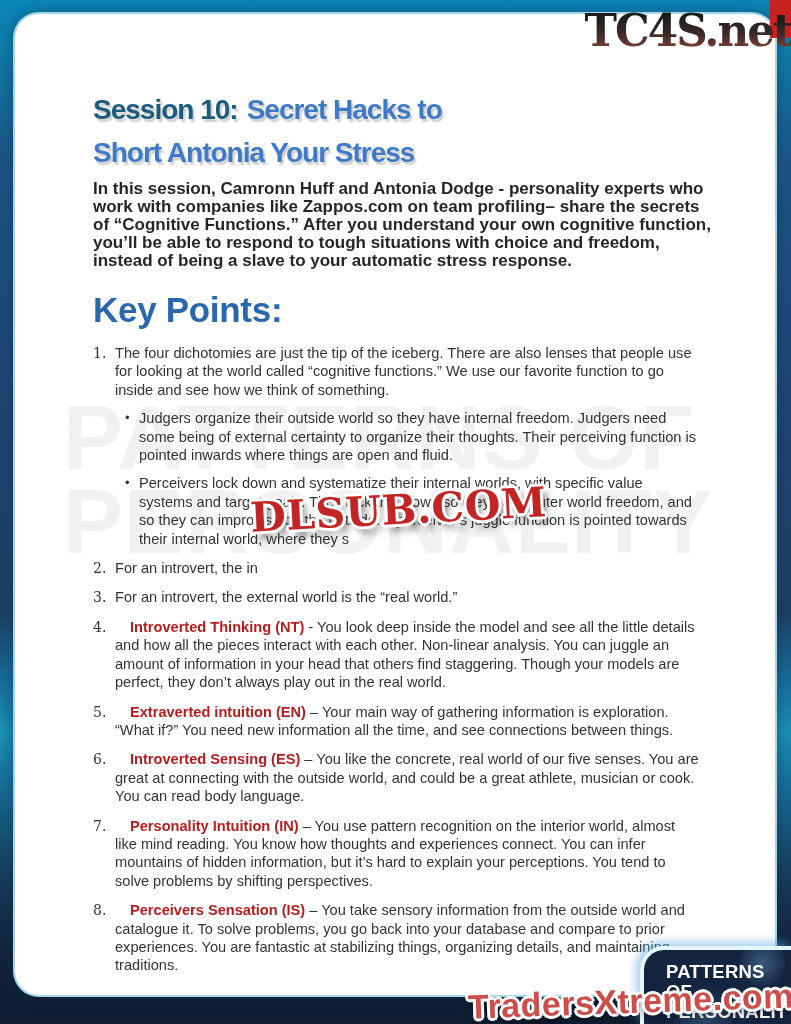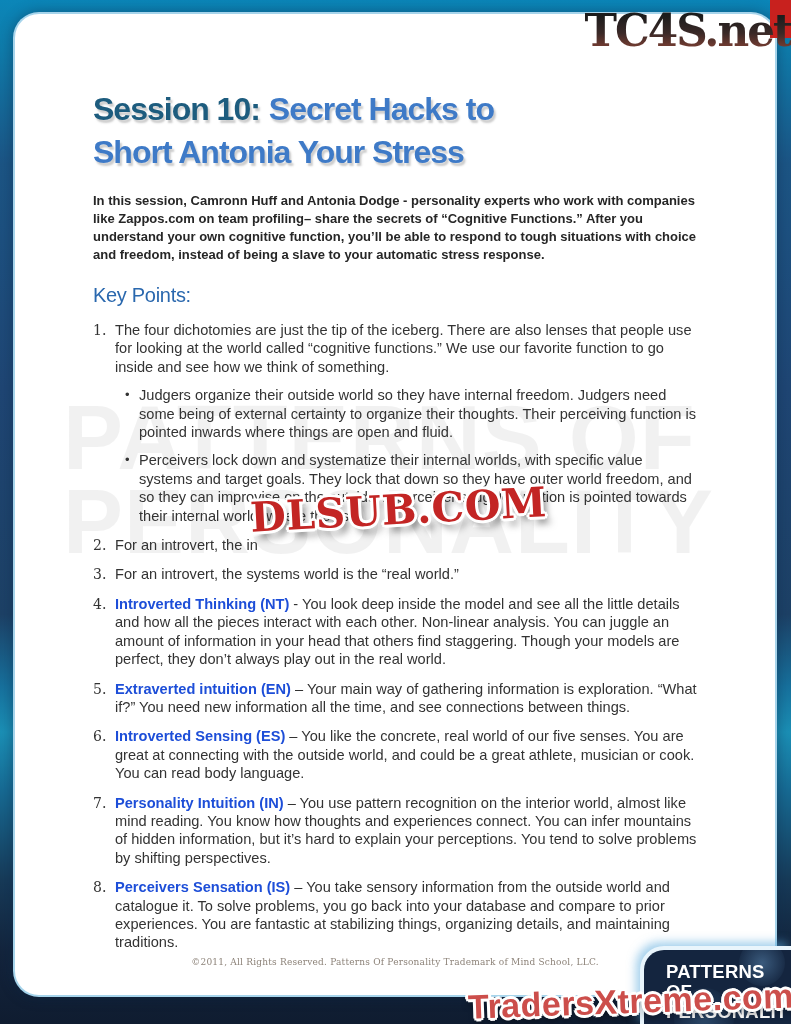--- a/index.html
+++ b/index.html
@@ -17,37 +17,37 @@
     box-shadow:0 0 14px rgba(10,40,70,0.45);
     z-index:1;
   }
   .ghost{
     position:absolute;left:48px;top:382px;z-index:0;
     font-weight:bold;font-size:90px;line-height:84px;letter-spacing:1px;
     color:#000;opacity:0.05;white-space:nowrap;pointer-events:none;
   }
   .content{position:absolute;left:78px;top:0;width:622px;z-index:1;}
   h1{
-    margin:74px 0 18px;font-size:32px;line-height:43px;font-weight:bold;
+    margin:74px 0 6px;font-size:28px;line-height:43px;font-weight:bold;
     letter-spacing:-1px;text-shadow:2px 3px 2px rgba(110,110,110,0.35);
   }
   .t-dark{color:#1d5c7e;padding-right:9px;}
   .t-blue{color:#3e7ac7;}
   .t-line2{display:block;}
   .intro{
-    margin:0;font-size:13px;line-height:18px;font-weight:bold;color:#262626;width:620px;
+    margin:0;font-size:17px;line-height:18px;font-weight:bold;color:#262626;width:620px;
   }
   h2{
-    margin:20px 0 14px;font-size:20px;font-weight:normal;color:#2a68ae;letter-spacing:-0.3px;
+    margin:20px 0 14px;font-size:35px;font-weight:bold;color:#2a68ae;letter-spacing:-0.3px;
   }
   .kp-list{width:606px;}
   .kp-item{display:flex;margin-bottom:11px;font-size:14.6px;line-height:18.4px;color:#333;}
   .kp-num{flex:none;width:22px;font-family:"DejaVu Serif",serif;font-size:14px;color:#333;}
   .kp-body{flex:1;}
-  .kp-body strong{color:#1d4ed8;}
+  .kp-body strong{color:#b91c1c;margin-left:15px;}
   .kp-bullet{display:flex;margin:10px 0 0 10px;}
   .kp-bullet .dot{flex:none;width:14px;font-size:13px;}
   .copyright{
     position:absolute;left:0;right:0;top:943px;text-align:center;
     font-family:"DejaVu Serif",serif;font-size:9px;color:#8d8379;letter-spacing:0.2px;
   }
   .logo-box{
     position:absolute;right:0;bottom:0;width:147px;height:74px;z-index:20;
     background:#14253f;border-top-left-radius:24px;overflow:hidden;
     border-top:4px solid #e9f5fc;border-left:4px solid #e9f5fc;
@@ -109,21 +109,21 @@
               <span class="dot">•</span>
               <span>Perceivers lock down and systematize their internal worlds, with specific value systems and target goals. They lock that down so they have outer world freedom, and so they can improvise on the outside. A perceiver’s juggle function is pointed towards their internal world, where they s</span>
             </div></div>
         </div>
         <div class="kp-item">
           <span class="kp-num">2.</span>
           <div class="kp-body">For an introvert, the in</div>
         </div>
         <div class="kp-item">
           <span class="kp-num">3.</span>
-          <div class="kp-body">For an introvert, the systems world is the “real world.”</div>
+          <div class="kp-body">For an introvert, the external world is the “real world.”</div>
         </div>
         <div class="kp-item">
           <span class="kp-num">4.</span>
           <div class="kp-body"><strong>Introverted Thinking (NT)</strong> - You look deep inside the model and see all the little details and how all the pieces interact with each other. Non-linear analysis. You can juggle an amount of information in your head that others find staggering. Though your models are perfect, they don’t always play out in the real world.</div>
         </div>
         <div class="kp-item">
           <span class="kp-num">5.</span>
           <div class="kp-body"><strong>Extraverted intuition (EN)</strong> – Your main way of gathering information is exploration. “What if?” You need new information all the time, and see connections between things.</div>
         </div>
         <div class="kp-item">
@@ -134,21 +134,20 @@
           <span class="kp-num">7.</span>
           <div class="kp-body"><strong>Personality Intuition (IN)</strong> – You use pattern recognition on the interior world, almost like mind reading. You know how thoughts and experiences connect. You can infer mountains of hidden information, but it’s hard to explain your perceptions. You tend to solve problems by shifting perspectives.</div>
         </div>
         <div class="kp-item">
           <span class="kp-num">8.</span>
           <div class="kp-body"><strong>Perceivers Sensation (IS)</strong> – You take sensory information from the outside world and catalogue it. To solve problems, you go back into your database and compare to prior experiences. You are fantastic at stabilizing things, organizing details, and maintaining traditions.</div>
         </div>
       </div>
   </div>
 
-  <div class="copyright">©2011, All Rights Reserved. Patterns Of Personality Trademark of Mind School, LLC.</div>
 </div>
 
 <div class="logo-box">
   <div class="bokeh b1"></div>
   <div class="bokeh b2"></div>
   <div class="bokeh b3"></div>
   <div class="logo-text">
     <div>PATTERNS OF</div>
     <div>PERSONALITY</div>
   </div>

